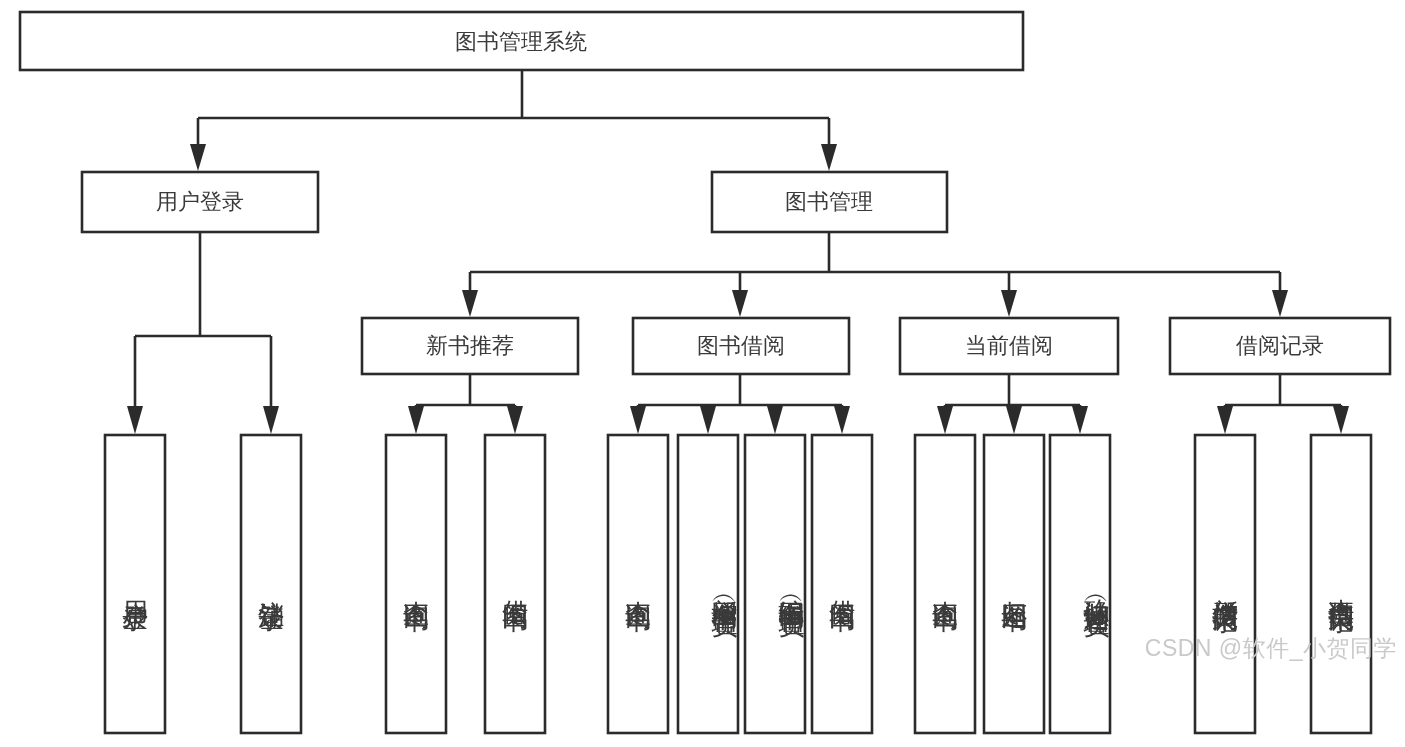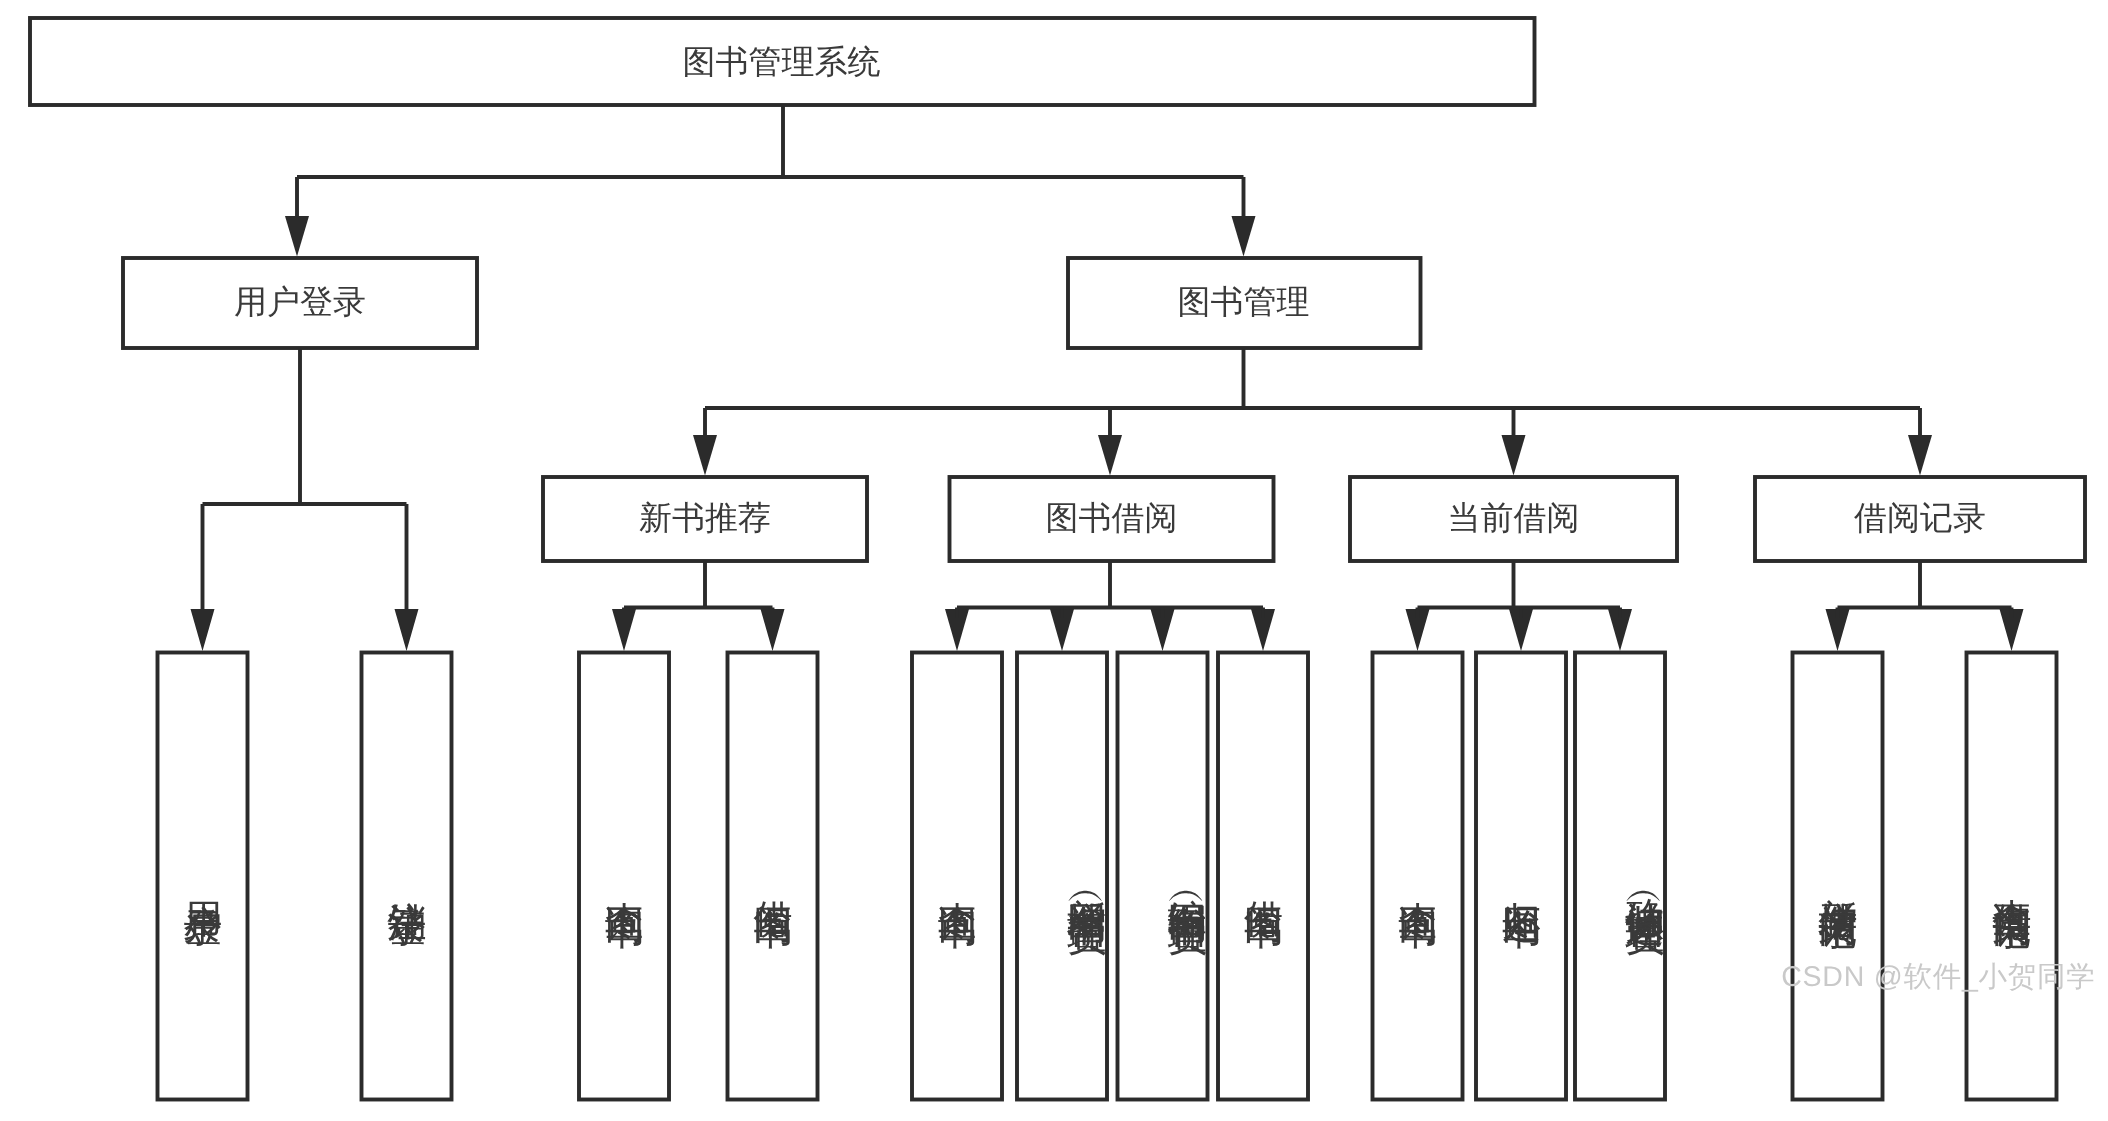--- a/index.html
+++ b/index.html
@@ -66,21 +66,21 @@
     user-select: none;
   }
   .leaf-label.center-start {
     align-items: center;
   }
   .watermark {
     position: absolute;
     right: 8px;
     bottom: 4px;
     font-family: "Liberation Sans", "DejaVu Sans", sans-serif;
-    font-size: 19px;
+    font-size: 23px;
     color: #c9c9c9;
     letter-spacing: 0.5px;
     white-space: nowrap;
     user-select: none;
   }
 </style>
 </head>
 <body>
 
 <div id="diagram-root">

